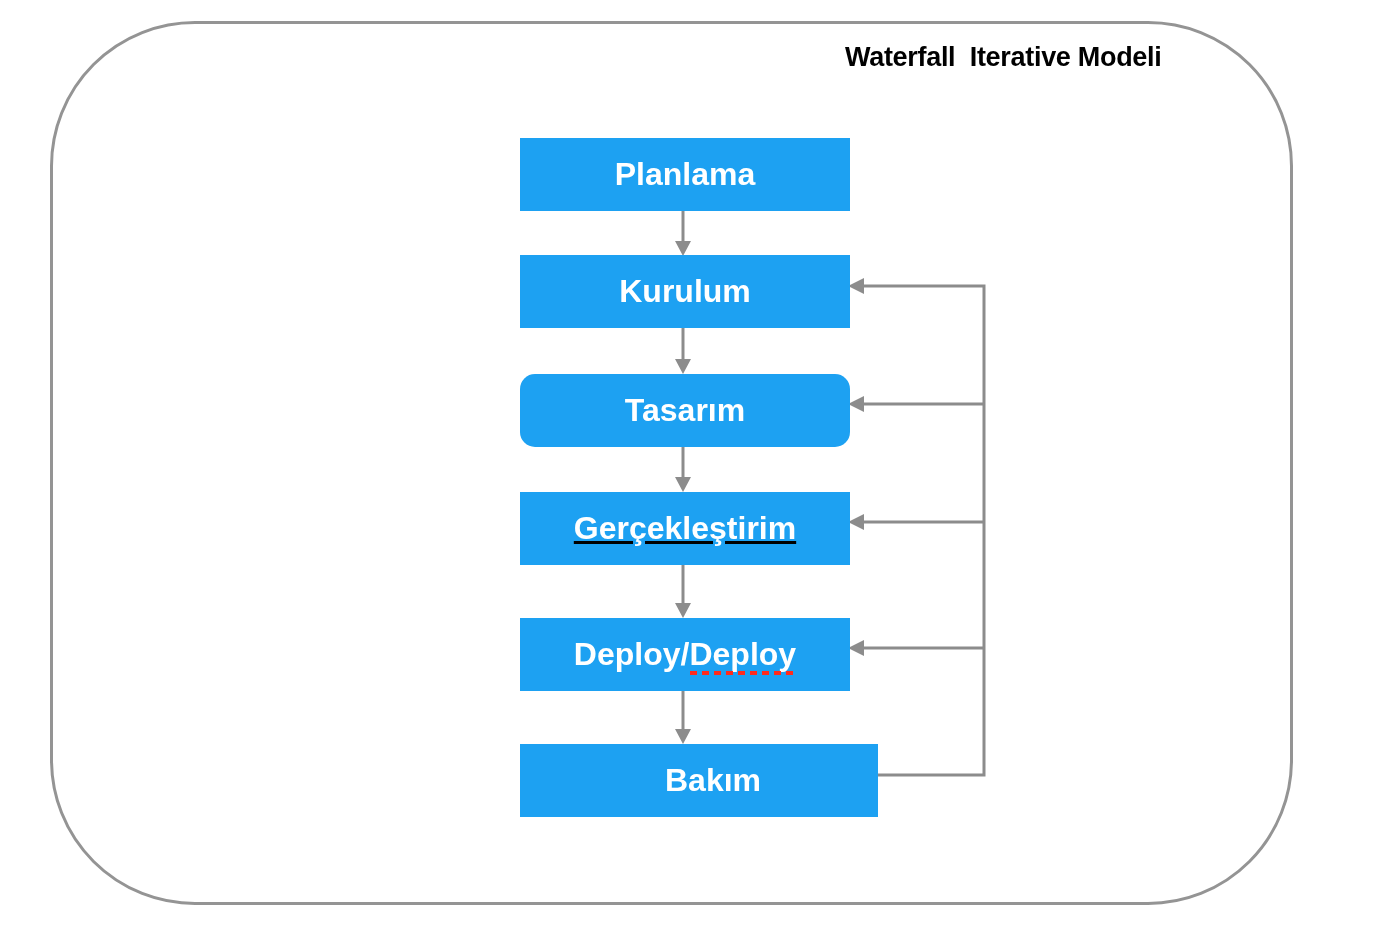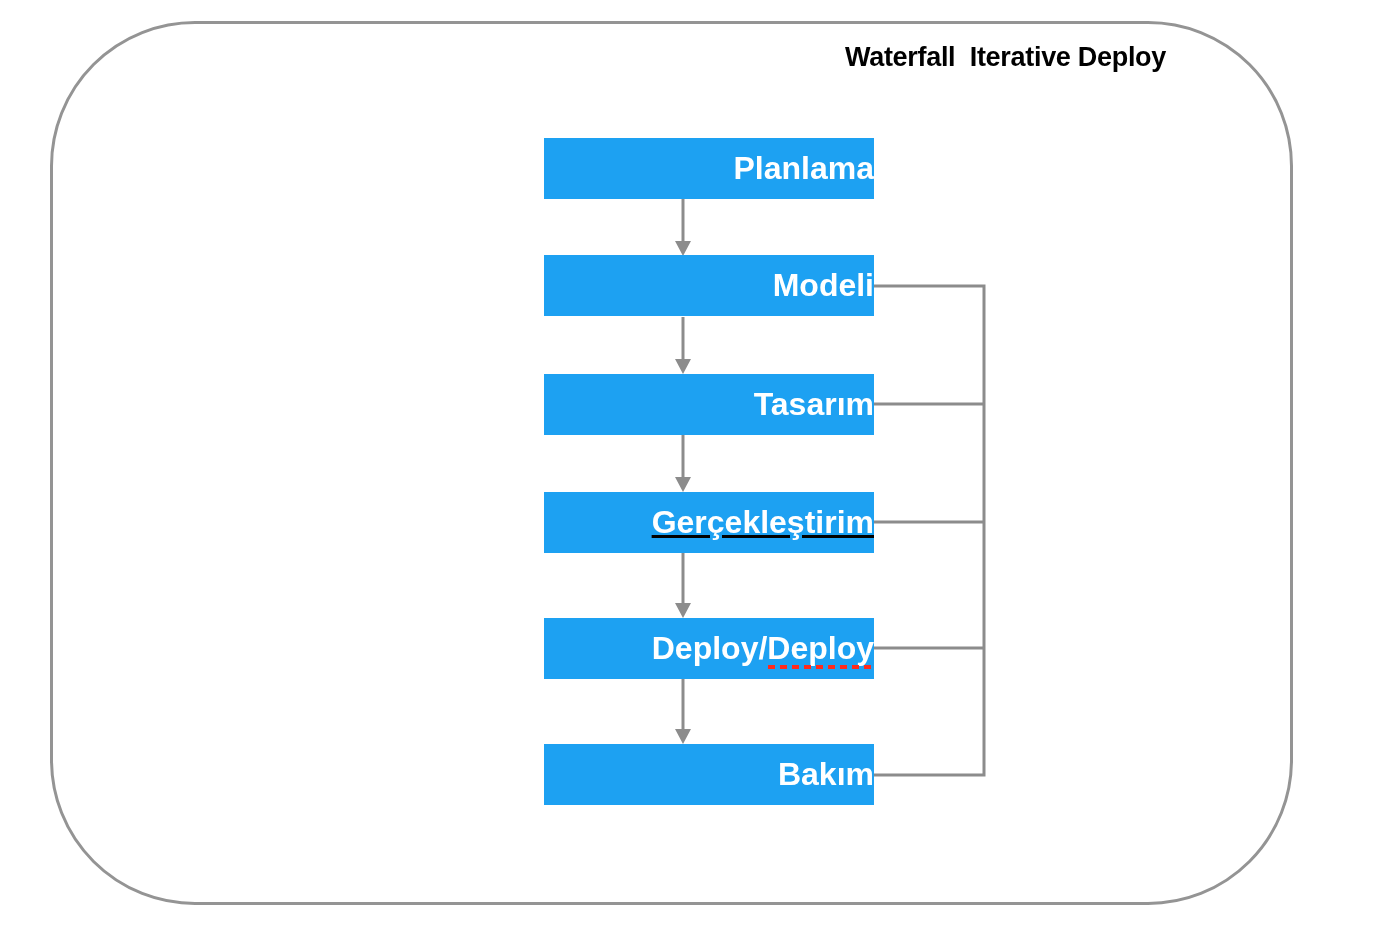--- a/index.html
+++ b/index.html
@@ -25,43 +25,43 @@
   }
   .title{
     position:absolute;left:845px;top:42px;
     font-size:27px;font-weight:700;color:var(--title-text);
     white-space:pre;letter-spacing:-0.3px;
   }
   .connectors{position:absolute;left:0;top:0;}
   .connectors line,.connectors path{stroke:var(--connector);stroke-width:3;fill:none;}
   .connectors polygon{fill:var(--connector);stroke:none;}
   .stage{
-    position:absolute;left:544px;width:330px;height:61px;
+    position:absolute;left:520px;width:330px;height:73px;
     background:var(--box-fill);
-    display:flex;align-items:center;justify-content:flex-end;
+    display:flex;align-items:center;justify-content:center;
   }
   .stage-label{
     color:var(--box-text);font-size:32px;font-weight:700;
     white-space:nowrap;line-height:61px;
   }
   .spellcheck{position:relative;display:inline-block;}
   .spellcheck::after{
     content:"";position:absolute;left:1px;right:1px;bottom:10px;height:4px;
     background:repeating-linear-gradient(90deg,
       var(--spellcheck-underline) 0 7px, transparent 7px 12px);
   }
 </style>
 </head>
 <body>
 
 <div class="canvas">
 
   <div class="frame"></div>
 
-  <div class="title">Waterfall  Iterative Deploy</div>
+  <div class="title">Waterfall  Iterative Modeli</div>
 
   <svg class="connectors" width="1400" height="939" viewBox="0 0 1400 939">
 
     <g>
       <line x1="683" y1="199" x2="683" y2="242"></line>
       <polygon points="683,256 675,241 691,241"></polygon>
     </g>
     <g>
       <line x1="683" y1="317" x2="683" y2="360"></line>
       <polygon points="683,374 675,359 691,359"></polygon>
@@ -95,32 +95,32 @@
       <line x1="984" y1="648" x2="864" y2="648"></line>
       <polygon points="848,648 864,640 864,656"></polygon>
     </g>
   </svg>
 
   <div class="stage" style="top:138px;">
     <span class="stage-label">Planlama</span>
   </div>
 
   <div class="stage" style="top:255px;">
-    <span class="stage-label">Modeli</span>
+    <span class="stage-label">Kurulum</span>
   </div>
 
-  <div class="stage" style="top:374px;">
+  <div class="stage" style="top:374px;border-radius:15px;">
     <span class="stage-label">Tasarım</span>
   </div>
 
   <div class="stage" style="top:492px;text-decoration:underline;">
     <span class="stage-label">Gerçekleştirim</span>
   </div>
 
   <div class="stage" style="top:618px;">
     <span class="stage-label"><span>Deploy/</span><span class="spellcheck">Deploy</span></span>
   </div>
 
-  <div class="stage" style="top:744px;">
+  <div class="stage" style="top:744px;padding-left:28px;">
     <span class="stage-label">Bakım</span>
   </div>
 
 </div>
 
 </body></html>

